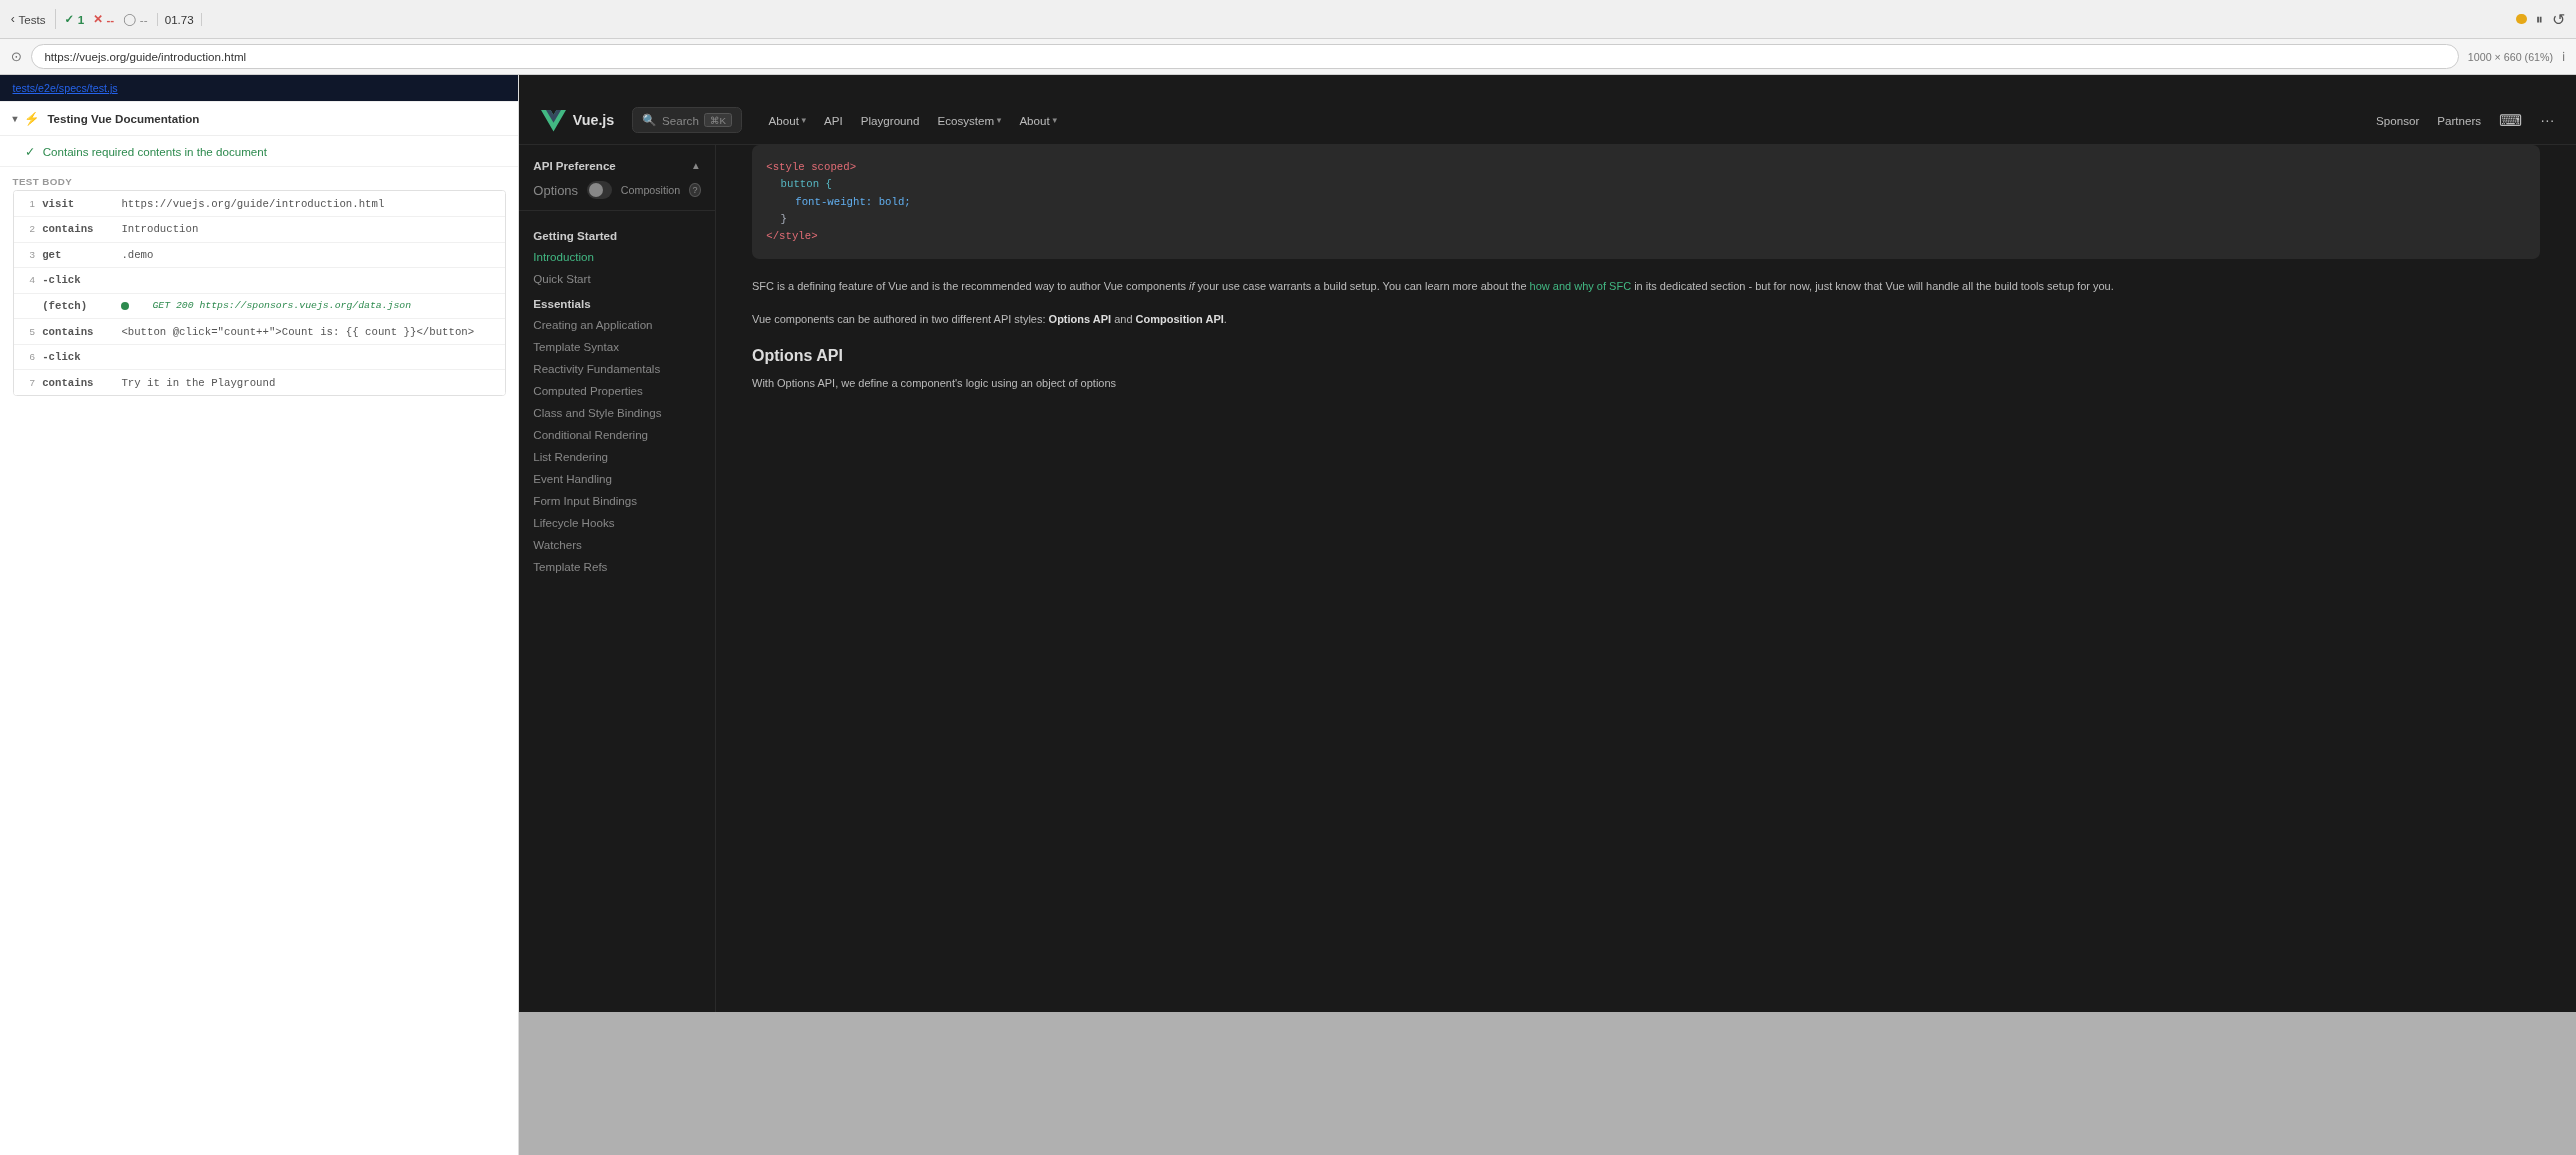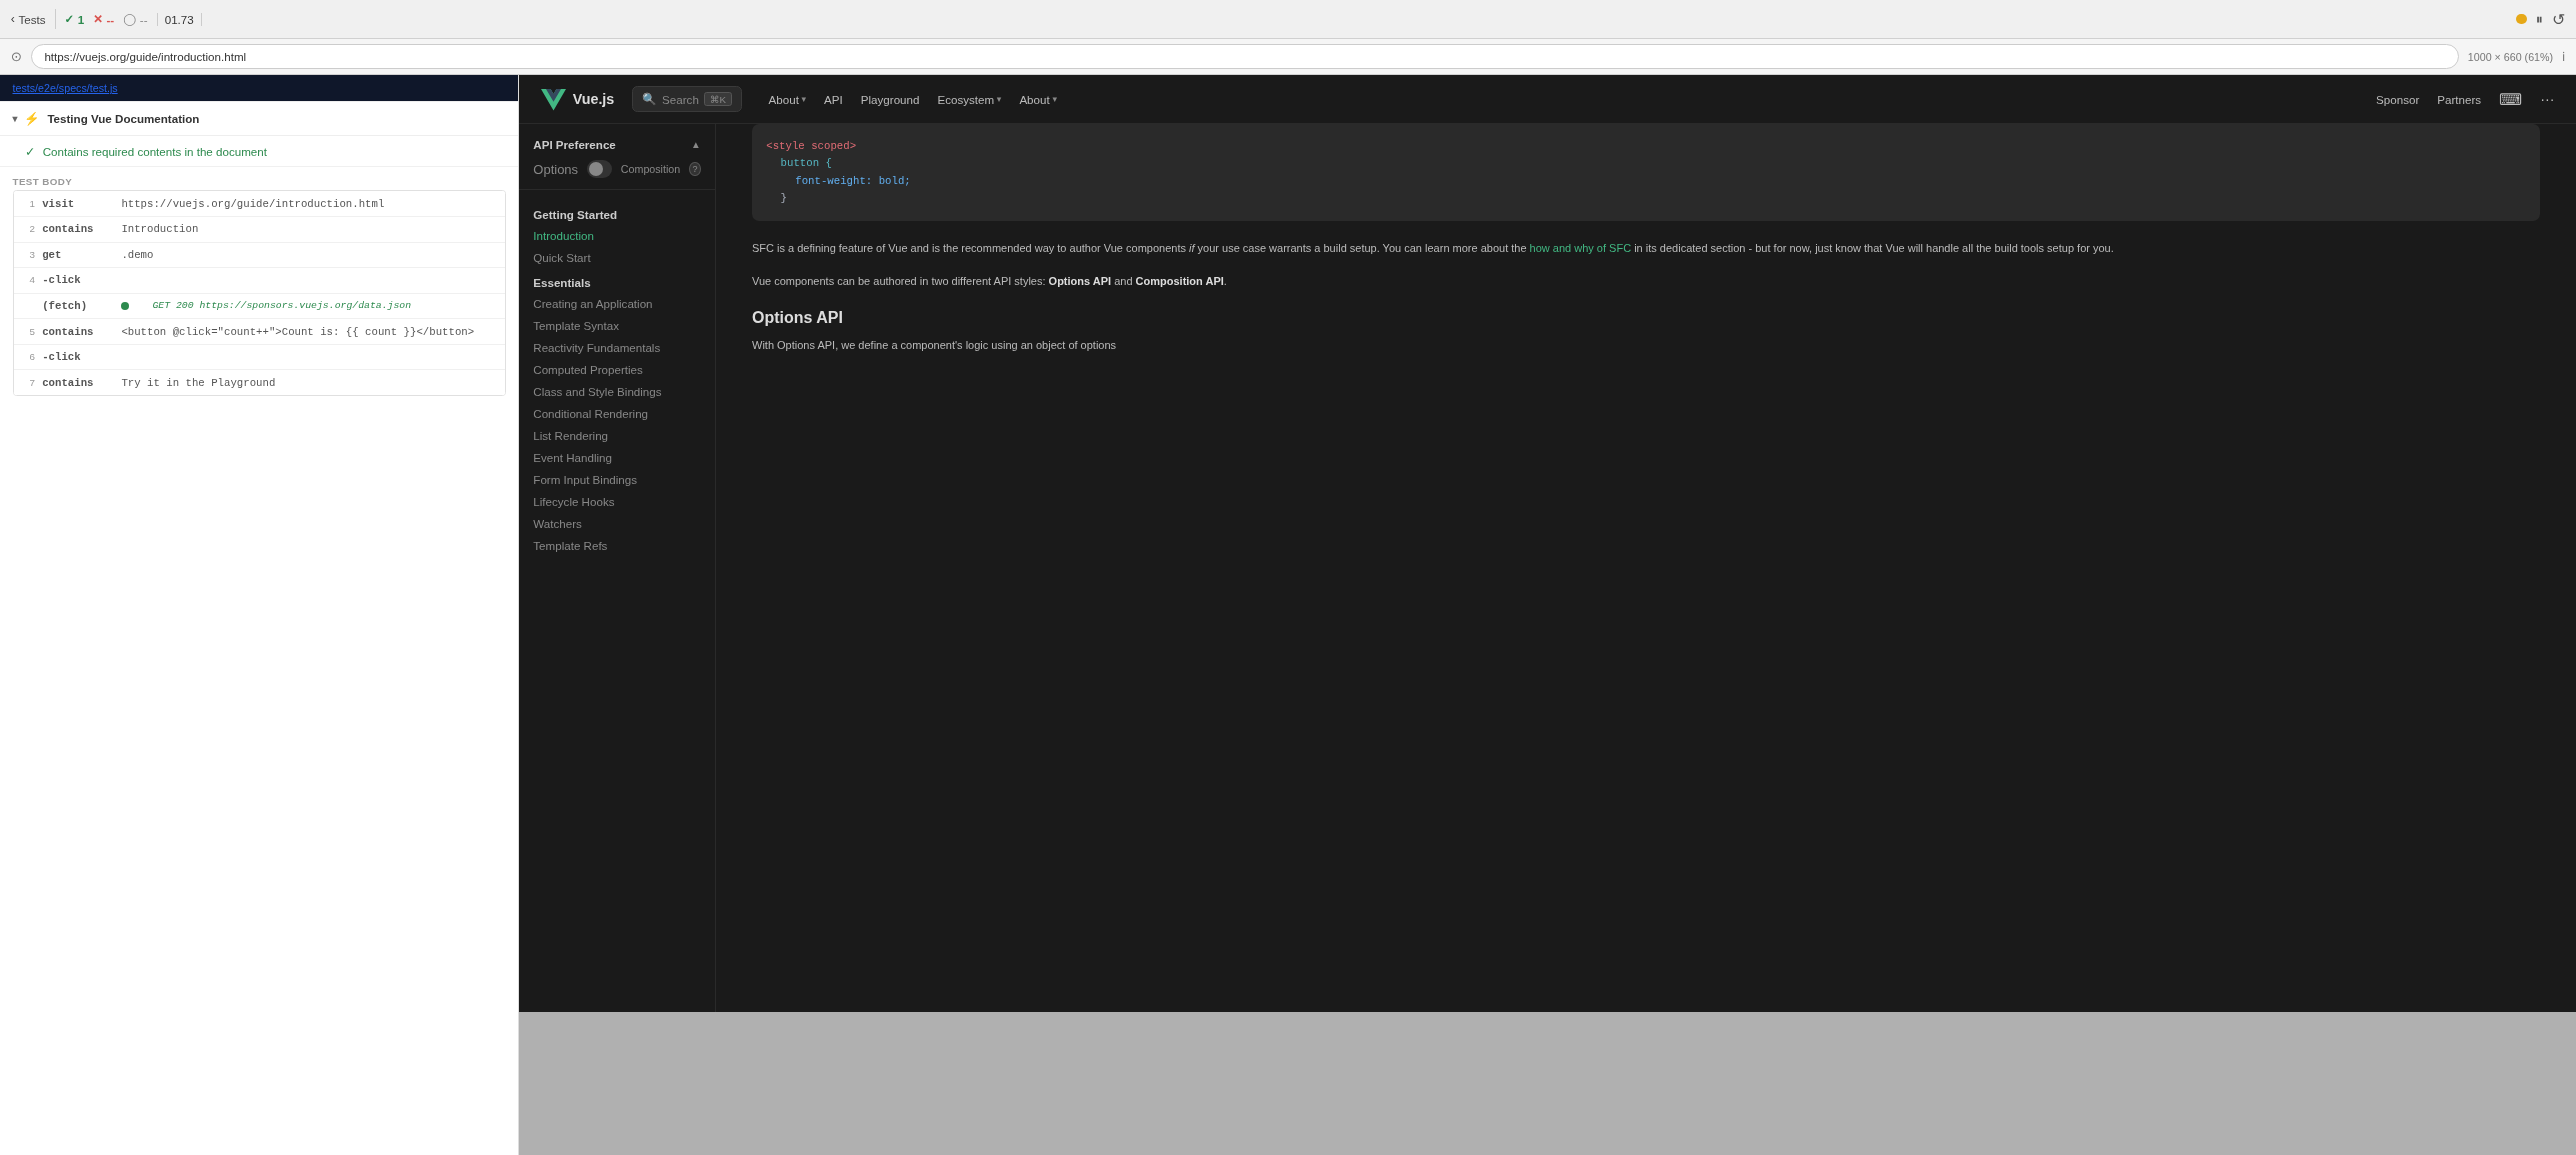--- a/index.html
+++ b/index.html
@@ -63,21 +63,21 @@
     .fetch-text { color: #2d8a4e; font-family: 'Courier New', monospace; font-size: 9.8px; }
 
     
     .right-panel { flex: 1; display: flex; flex-direction: column; background: #ccc; overflow: hidden; }
 
     
     .vue-site { flex: 1; display: flex; flex-direction: column; background: #1a1a1a; overflow: hidden; }
 
     
     .vue-nav {
-      display: flex; align-items: center; height: 49px; background: #1a1a1a; border-bottom: 0.9px solid #2a2a2a; padding: 0 21.5px; gap: 18px; flex-shrink: 0;
+      display: flex; align-items: center; height: 49px; background: #1a1a1a; border-bottom: 0.9px solid #2a2a2a; padding: 0 21.5px; gap: 18px; flex-shrink: 0; margin-top: 21px;
     }
     .vue-logo { display: flex; align-items: center; gap: 7.2px; }
     .vue-logo-icon { width: 25px; height: 25px; }
     .vue-logo-text { color: #ddd; font-size: 14.3px; font-weight: 600; }
     .vue-search { display: flex; align-items: center; gap: 5.4px; background: #2a2a2a; border: 0.9px solid #3a3a3a; border-radius: 5.4px; padding: 4.5px 9px; cursor: pointer; }
     .vue-search-icon { color: #888; font-size: 11.6px; }
     .vue-search-text { color: #888; font-size: 11.6px; }
     .vue-search-kbd { background: #3a3a3a; color: #888; font-size: 9.8px; padding: 0.9px 4.5px; border-radius: 2.7px; border: 0.9px solid #555; }
     .vue-nav-links { display: flex; align-items: center; gap: 18px; margin-left: 9px; }
     .vue-nav-link { color: #bbb; font-size: 11.6px; cursor: pointer; display: flex; align-items: center; gap: 2.7px; }
@@ -337,20 +337,21 @@
             <a class="sidebar-link">Template Refs</a>
           </div>
 
           <div class="vue-content">
 
             <div class="code-block">
               <span class="code-line"><span class="code-tag">&lt;style scoped&gt;</span></span>
               <span class="code-line"><span class="code-attr code-indent1">button {</span></span>
               <span class="code-line"><span class="code-prop code-indent2">font-weight: bold;</span></span>
               <span class="code-line"><span class="code-brace code-indent1">}</span></span>
+              <span class="code-line"><span class="code-tag">&lt;/style&gt;</span></span>
             </div>
 
             <p class="content-text">
               <span>SFC is a defining feature of Vue and is the recommended way to author Vue components </span><span style="font-style:italic">if</span><span> your use case warrants a build setup. You can learn more about the </span><a class="content-link">how and why of SFC</a><span> in its dedicated section - but for now, just know that Vue will handle all the build tools setup for you.</span>
             </p>
 
 
             <p class="content-text">
               <span>Vue components can be authored in two different API styles: </span><strong class="content-strong">Options API</strong><span> and </span><strong class="content-strong">Composition API</strong><span>.</span>
             </p>

